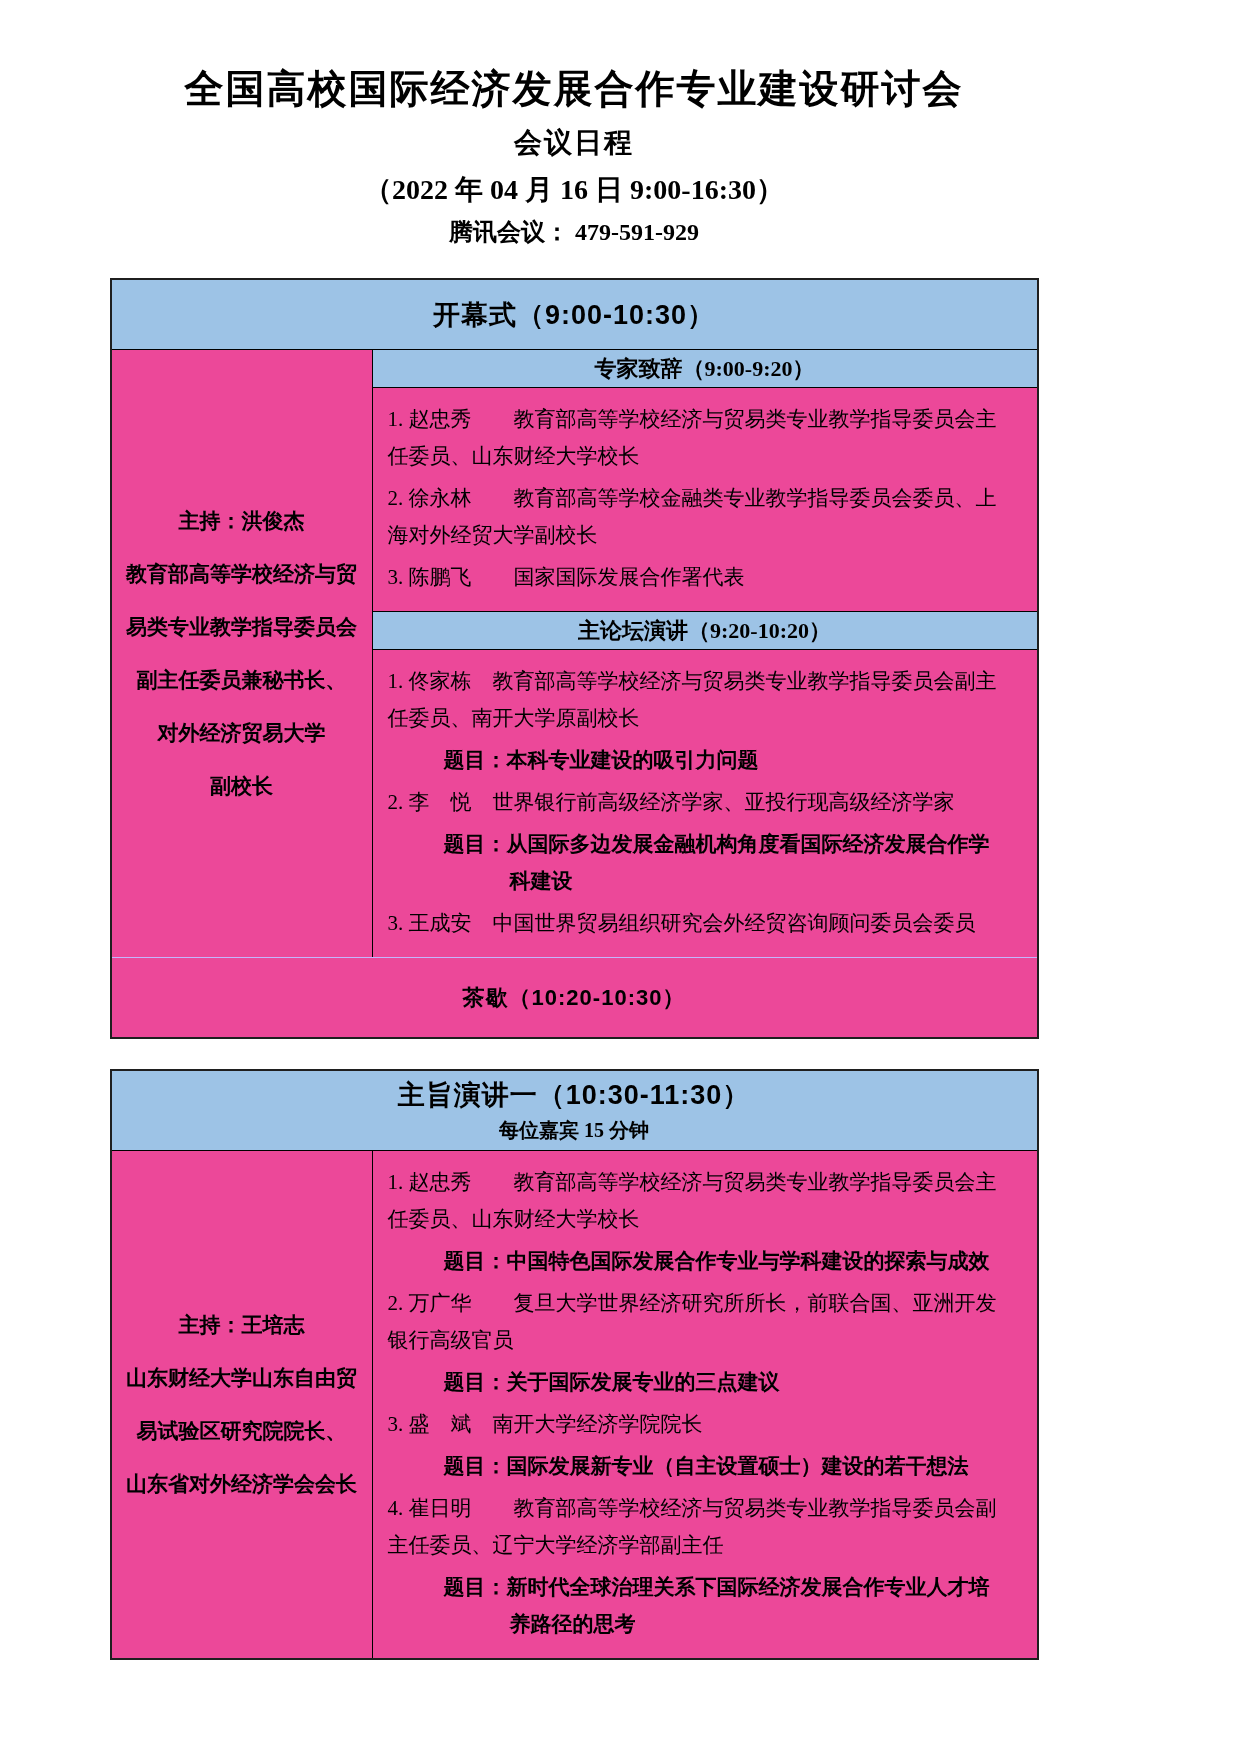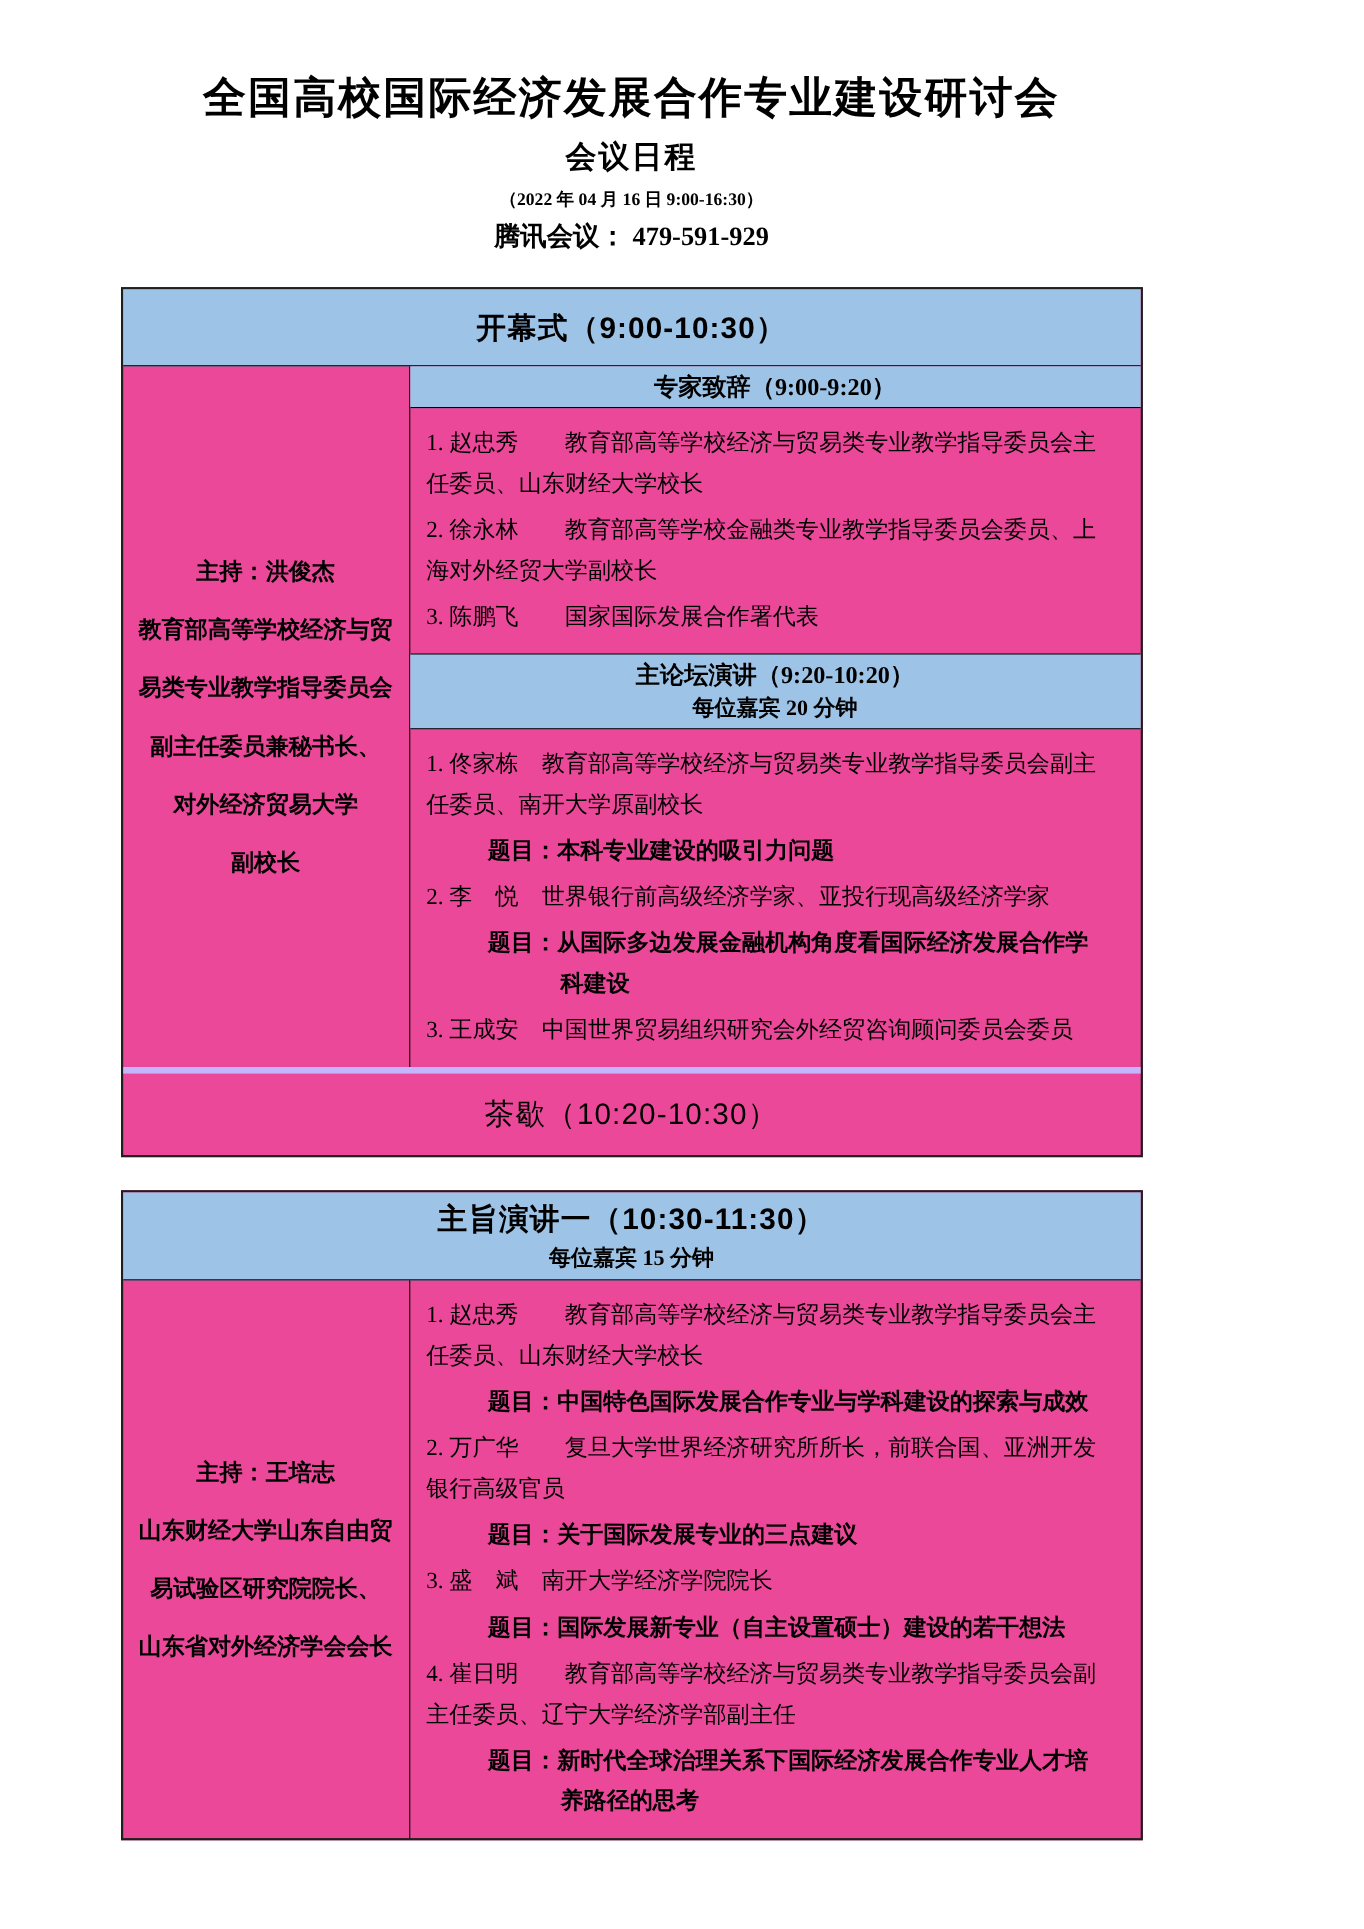--- a/index.html
+++ b/index.html
@@ -9,21 +9,21 @@
     font-family:"Liberation Serif", serif;
     position:relative; overflow:hidden;
   }
   
   .doc-header { padding-top:62px; text-align:center; }
   .doc-title {
     font-size:39px; font-weight:bold; letter-spacing:2px;
     font-family:"Liberation Serif", serif;
   }
   .doc-subtitle { font-size:28px; font-weight:bold; margin-top:8px; letter-spacing:2px; }
-  .doc-datetime { font-size:16px; font-weight:bold; margin-top:9px; }
+  .doc-datetime { font-size:28px; font-weight:bold; margin-top:9px; }
   .doc-meeting  { font-size:24px; font-weight:bold; margin-top:7px; }
 
   
   .tbl {
     width:929px; margin:30px auto 0 auto;
     border:2px solid #1f1f1f; background:#ec4899;
   }
   .tbl-title {
     background:#9DC3E6; border-bottom:1px solid #000;
     min-height:70px; display:flex; flex-direction:column;
@@ -54,23 +54,23 @@
   .sec-sub { font-size:20px; line-height:30px; }
 
   .items { padding:8px 28px 10px 15px; }
   .item-text { font-size:21px; line-height:37px; margin:5px 0; }
   .topic {
     font-size:21px; font-weight:bold; line-height:37px; margin:5px 0;
     padding-left:122px; text-indent:-66px;
   }
 
   .break-row {
-    border-top:6px solid #c4b5fd; min-height:80px;
+    border-top:1px solid #c4b5fd; min-height:80px;
     display:flex; align-items:center; justify-content:center;
-    font-size:27px; font-weight:normal;
+    font-size:22px; font-weight:bold;
     font-family:"Liberation Sans", sans-serif; letter-spacing:1px;
   }
 </style>
 </head>
 <body>
 
 <div class="page">
 
   <div class="doc-header">
     <div class="doc-title">全国高校国际经济发展合作专业建设研讨会</div>
@@ -98,21 +98,20 @@
 
         <div class="sec-head">专家致辞（9:00-9:20）</div>
         <div class="items">
           <div class="item-text">1. 赵忠秀　　教育部高等学校经济与贸易类专业教学指导委员会主任委员、山东财经大学校长</div>
           <div class="item-text">2. 徐永林　　教育部高等学校金融类专业教学指导委员会委员、上海对外经贸大学副校长</div>
           <div class="item-text">3. 陈鹏飞　　国家国际发展合作署代表</div>
         </div>
 
         <div class="sec-head not-first">
           <div>主论坛演讲（9:20-10:20）</div>
-          <div class="sec-sub">每位嘉宾 20 分钟</div>
         </div>
         <div class="items">
           <div class="item-text">1. 佟家栋　教育部高等学校经济与贸易类专业教学指导委员会副主任委员、南开大学原副校长</div>
           <div class="topic">题目：本科专业建设的吸引力问题</div>
           <div class="item-text">2. 李　悦　世界银行前高级经济学家、亚投行现高级经济学家</div>
           <div class="topic">题目：从国际多边发展金融机构角度看国际经济发展合作学科建设</div>
           <div class="item-text">3. 王成安　中国世界贸易组织研究会外经贸咨询顾问委员会委员</div>
         </div>
       </div>
     </div>

